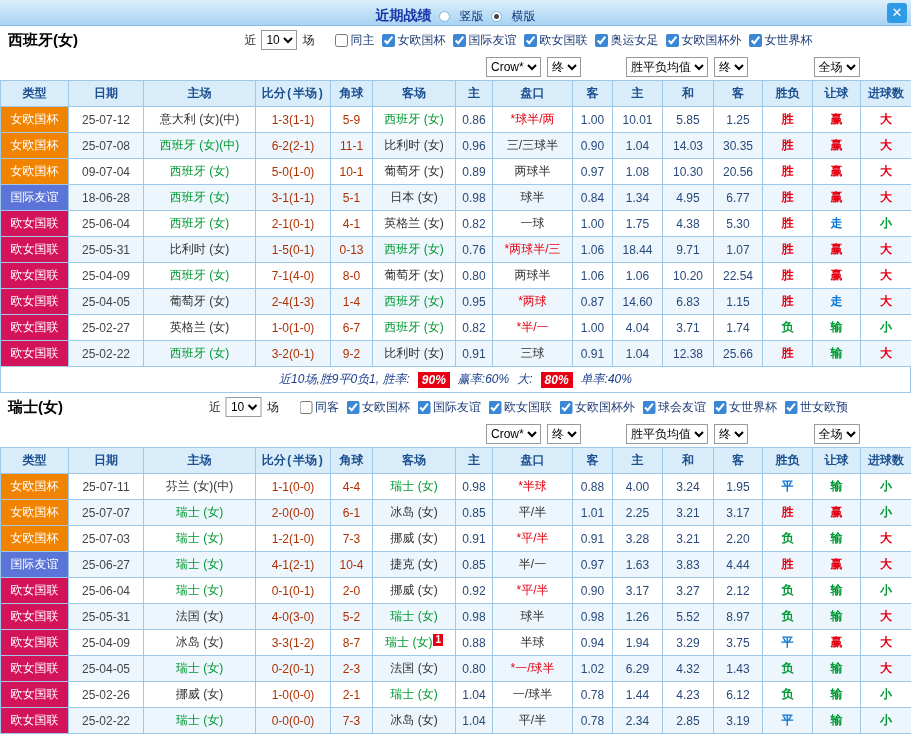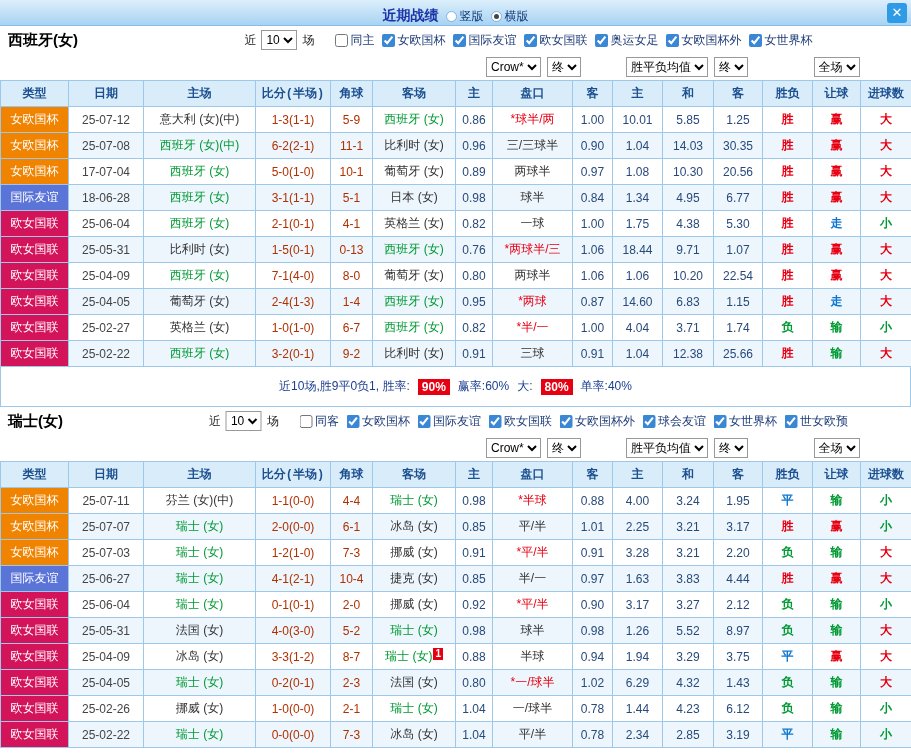--- a/index.html
+++ b/index.html
@@ -10,21 +10,21 @@
     font-size:12px; color:#333;
   }
   
   .titlebar {
     height:26px; background:linear-gradient(#dceefb,#a8d3f3);
     border-bottom:1px solid #84bde8;
     display:flex; align-items:flex-end; position:relative;
   }
   .titlebar-center { margin:0 auto; display:flex; align-items:center; gap:7px; }
   .dialog-title { color:#1a35a8; font-weight:bold; font-size:14px; }
-  .radio-group { display:inline-flex; align-items:center; gap:3px; cursor:pointer; }
+  .radio-group { display:inline-flex; align-items:center; gap:10px; cursor:pointer; }
   .radio-dot {
     width:11px; height:11px; border-radius:50%; background:#fff;
     border:1px solid #7fb5e0; display:inline-block; position:relative;
   }
   .radio-dot.sel::after {
     content:''; position:absolute; left:2px; top:2px; right:2px; bottom:2px;
     border-radius:50%; background:#444;
   }
   .radio-label { color:#123a7a; font-size:12px; }
   .close-btn {
@@ -68,23 +68,23 @@
   td.c-odds { color:#284a7b; }
   td.c-hand { color:#333; }
   td.c-hand.red { color:#e60012; }
   td.c-res { font-weight:bold; }
   .card-badge {
     display:inline-block; background:#e60012; color:#fff; font-size:10px;
     line-height:12px; padding:0 2px; margin-left:1px; vertical-align:top; font-weight:bold;
   }
   
   .summary {
-    height:40px; border:1px solid #9ec8ea; border-top:none;
+    height:26px; border:1px solid #9ec8ea; border-top:none;
     display:flex; align-items:center; justify-content:center; gap:8px;
-    color:#1b3f8f; font-size:12px;
+    color:#1b3f8f; font-size:12px;font-style:italic;
   }
   .rate-badge { background:#e60012; color:#fff; font-weight:bold; padding:1px 4px; }
 </style>
 </head>
 <body>
 
 <div class="titlebar">
   <div class="titlebar-center">
     <span class="dialog-title">近期战绩</span>
     <span class="radio-group">
@@ -219,21 +219,21 @@
           <td class="c-odds">0.90</td>
           <td class="c-odds">1.04</td>
           <td class="c-odds">14.03</td>
           <td class="c-odds">30.35</td>
           <td class="c-res" style="color: rgb(230, 0, 18);">胜</td>
           <td class="c-res" style="color: rgb(230, 0, 18);">赢</td>
           <td class="c-res" style="color: rgb(230, 0, 18);">大</td>
         </tr>
         <tr>
           <td class="c-league" style="background: rgb(240, 131, 0);">女欧国杯</td>
-          <td class="c-date">17-07-04</td>
+          <td class="c-date">09-07-04</td>
           <td class="c-team focal">西班牙 (女)</td>
           <td class="c-score">5-0(1-0)</td>
           <td class="c-corner">10-1</td>
           <td class="c-team">葡萄牙 (女)</td>
           <td class="c-odds">0.89</td>
           <td class="c-hand">两球半</td>
           <td class="c-odds">0.97</td>
           <td class="c-odds">1.08</td>
           <td class="c-odds">10.30</td>
           <td class="c-odds">20.56</td>

